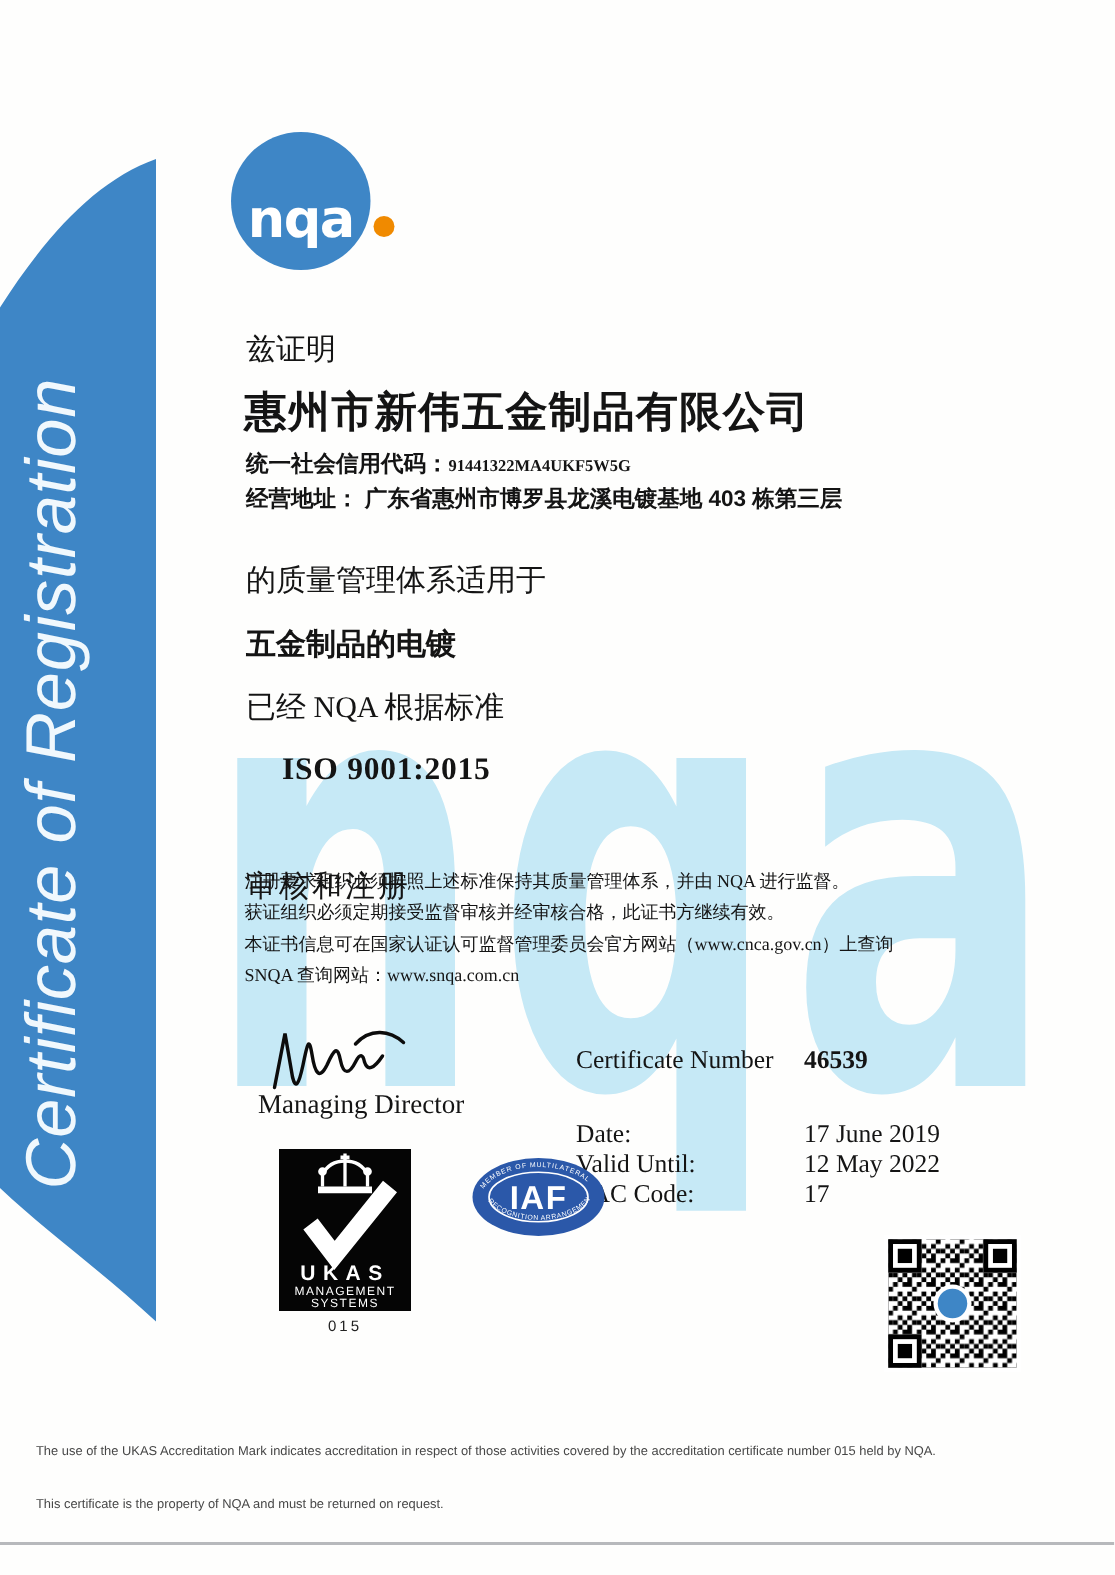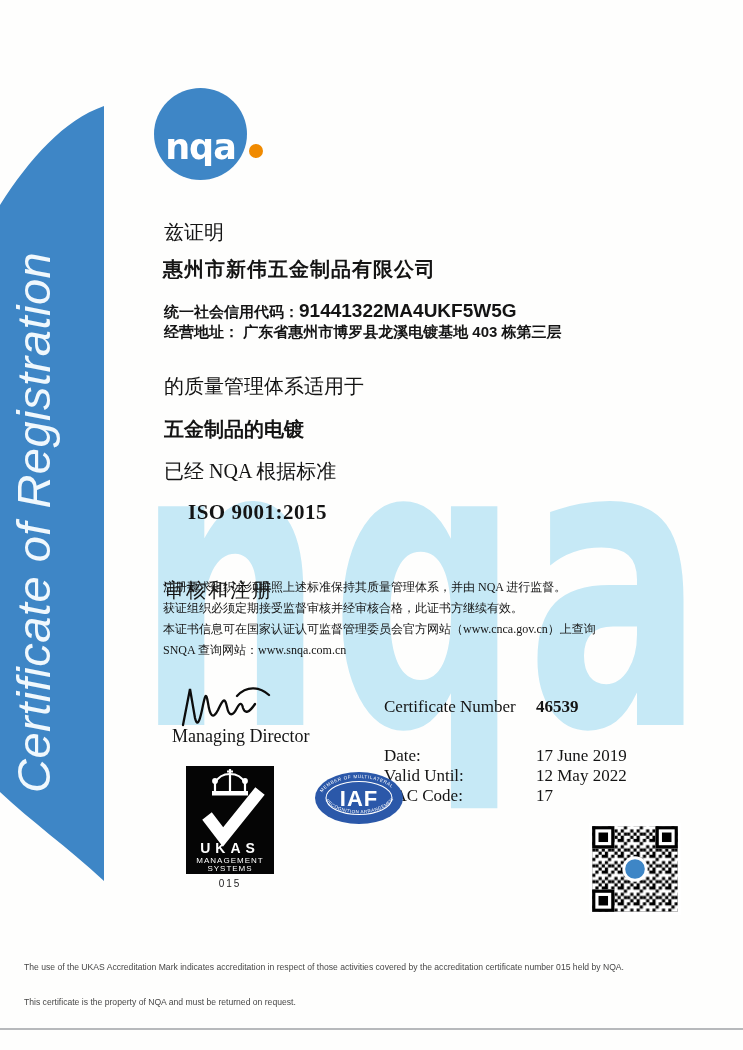--- a/index.html
+++ b/index.html
@@ -18,23 +18,23 @@
   .logo{position:absolute;left:154px;top:88px;width:93px;height:92px;border-radius:50%;
         background:#3e86c6;display:flex;align-items:flex-end;justify-content:center;}
   .logo span{color:#fff;font-family:"DejaVu Sans",sans-serif;font-weight:bold;
              font-size:35px;line-height:1;padding-bottom:15px;letter-spacing:-1px;}
   .logo-dot{position:absolute;left:249px;top:144px;width:14px;height:14px;border-radius:50%;background:#f08a00;}
   
   .abs{position:absolute;}
   .zh-b{font-family:"Liberation Sans",sans-serif;font-weight:bold;}
   .zh-s{font-family:"Liberation Serif",serif;}
   .certify{left:164px;top:219px;font-size:20px;}
-  .company{left:163px;top:256px;font-size:20px;letter-spacing:1px;}
+  .company{left:163px;top:256px;font-size:28px;letter-spacing:1px;}
   .info{left:164px;font-size:15px;}
-  .mono{font-family:Liberation Sans, sans-serif;font-weight:bold;font-size:19px;}
+  .mono{font-family:Liberation Serif, serif;font-weight:bold;font-size:11px;}
   .scope-intro{left:164px;top:373px;font-size:20px;}
   .scope{left:164px;top:416px;font-size:20px;}
   .std-intro{left:164px;top:458px;font-size:20px;}
   .standard{left:163px;top:500px;font-size:21px;font-weight:bold;letter-spacing:0.5px;margin-left:25px;}
   .audit{left:164px;top:540px;font-size:20px;letter-spacing:2px;margin-top:37px;}
   .terms{left:163px;top:577px;font-size:12px;line-height:21px;width:500px;}
   .sig-title{left:172px;top:726px;font-size:18px;}
   .lbl{font-size:17px;}
   .val{font-size:17px;}
   .bold{font-weight:bold;}

